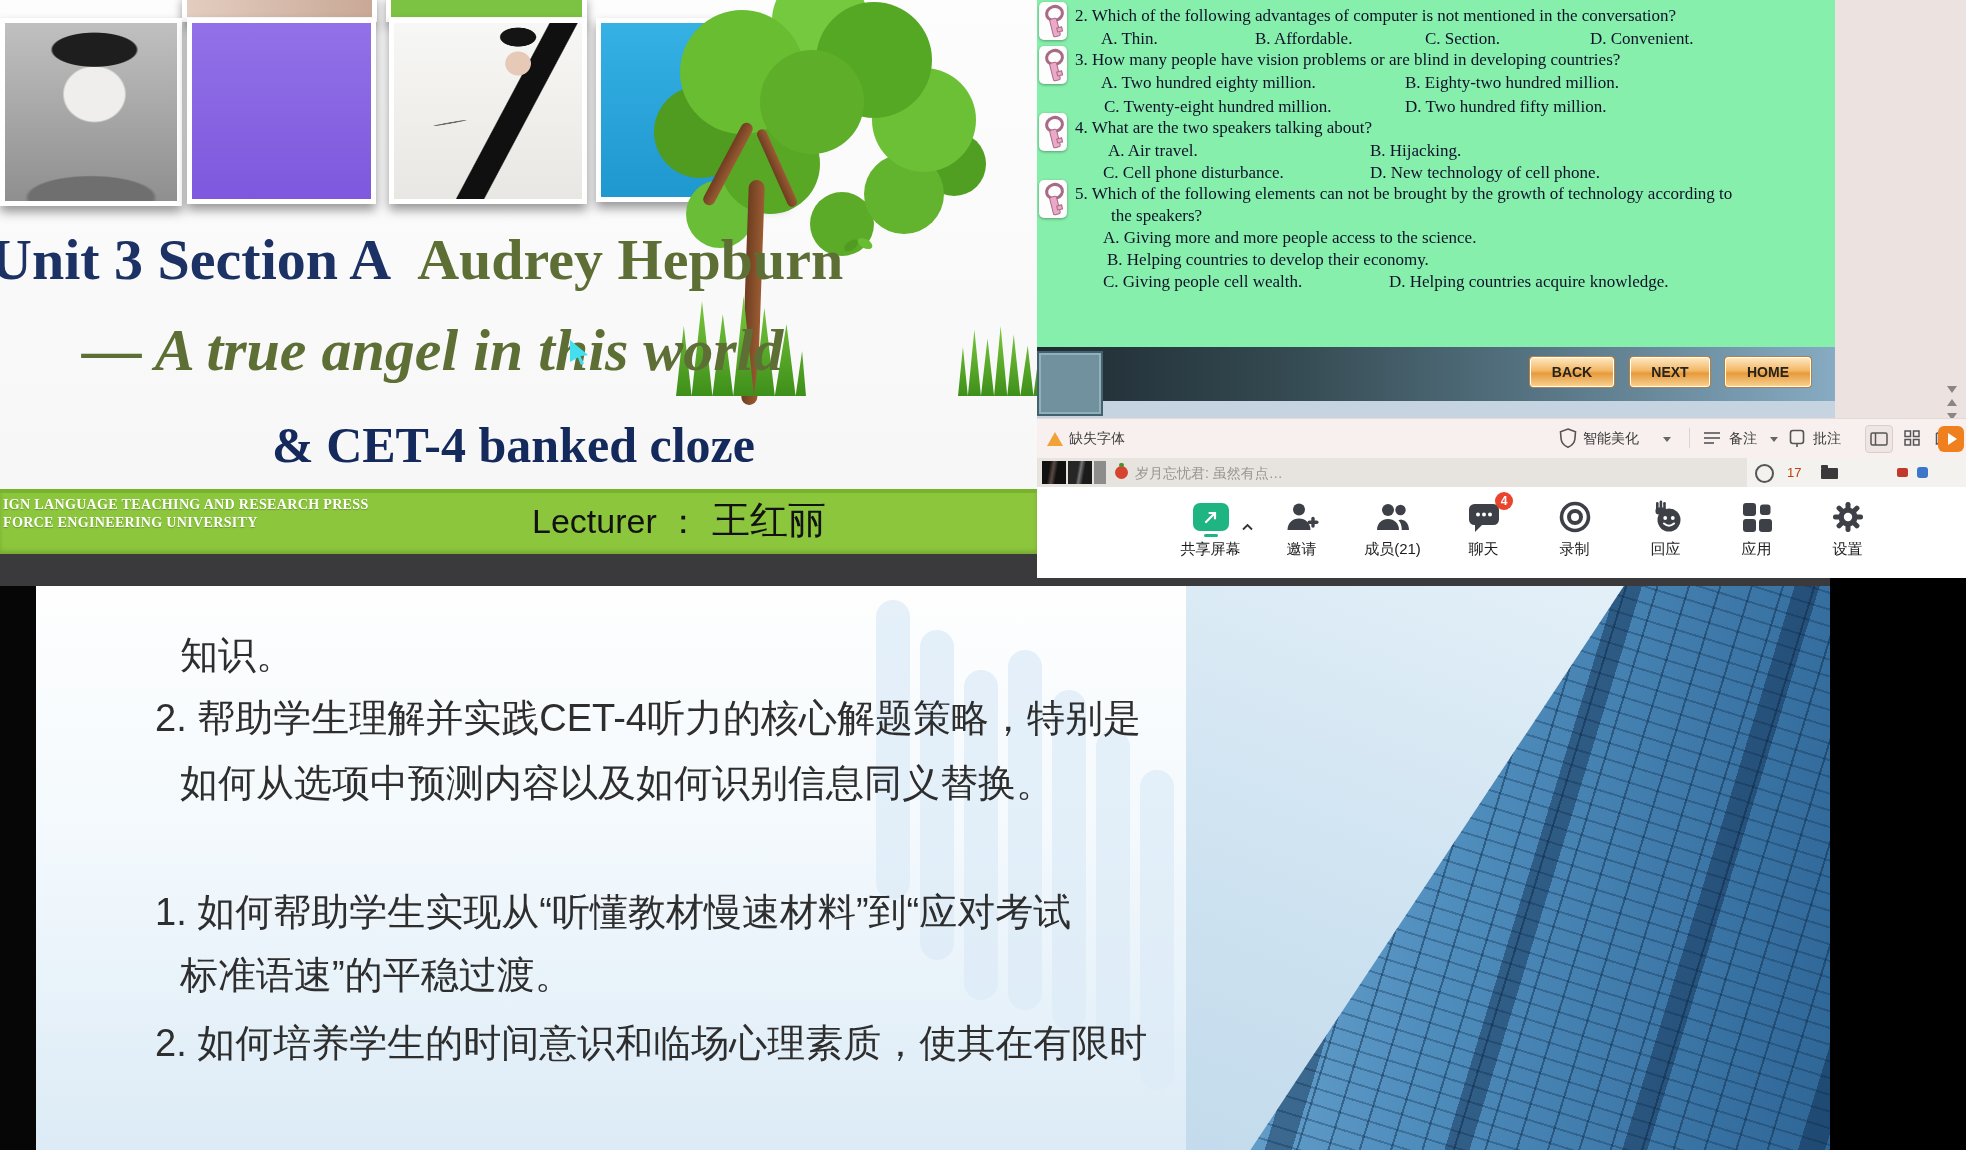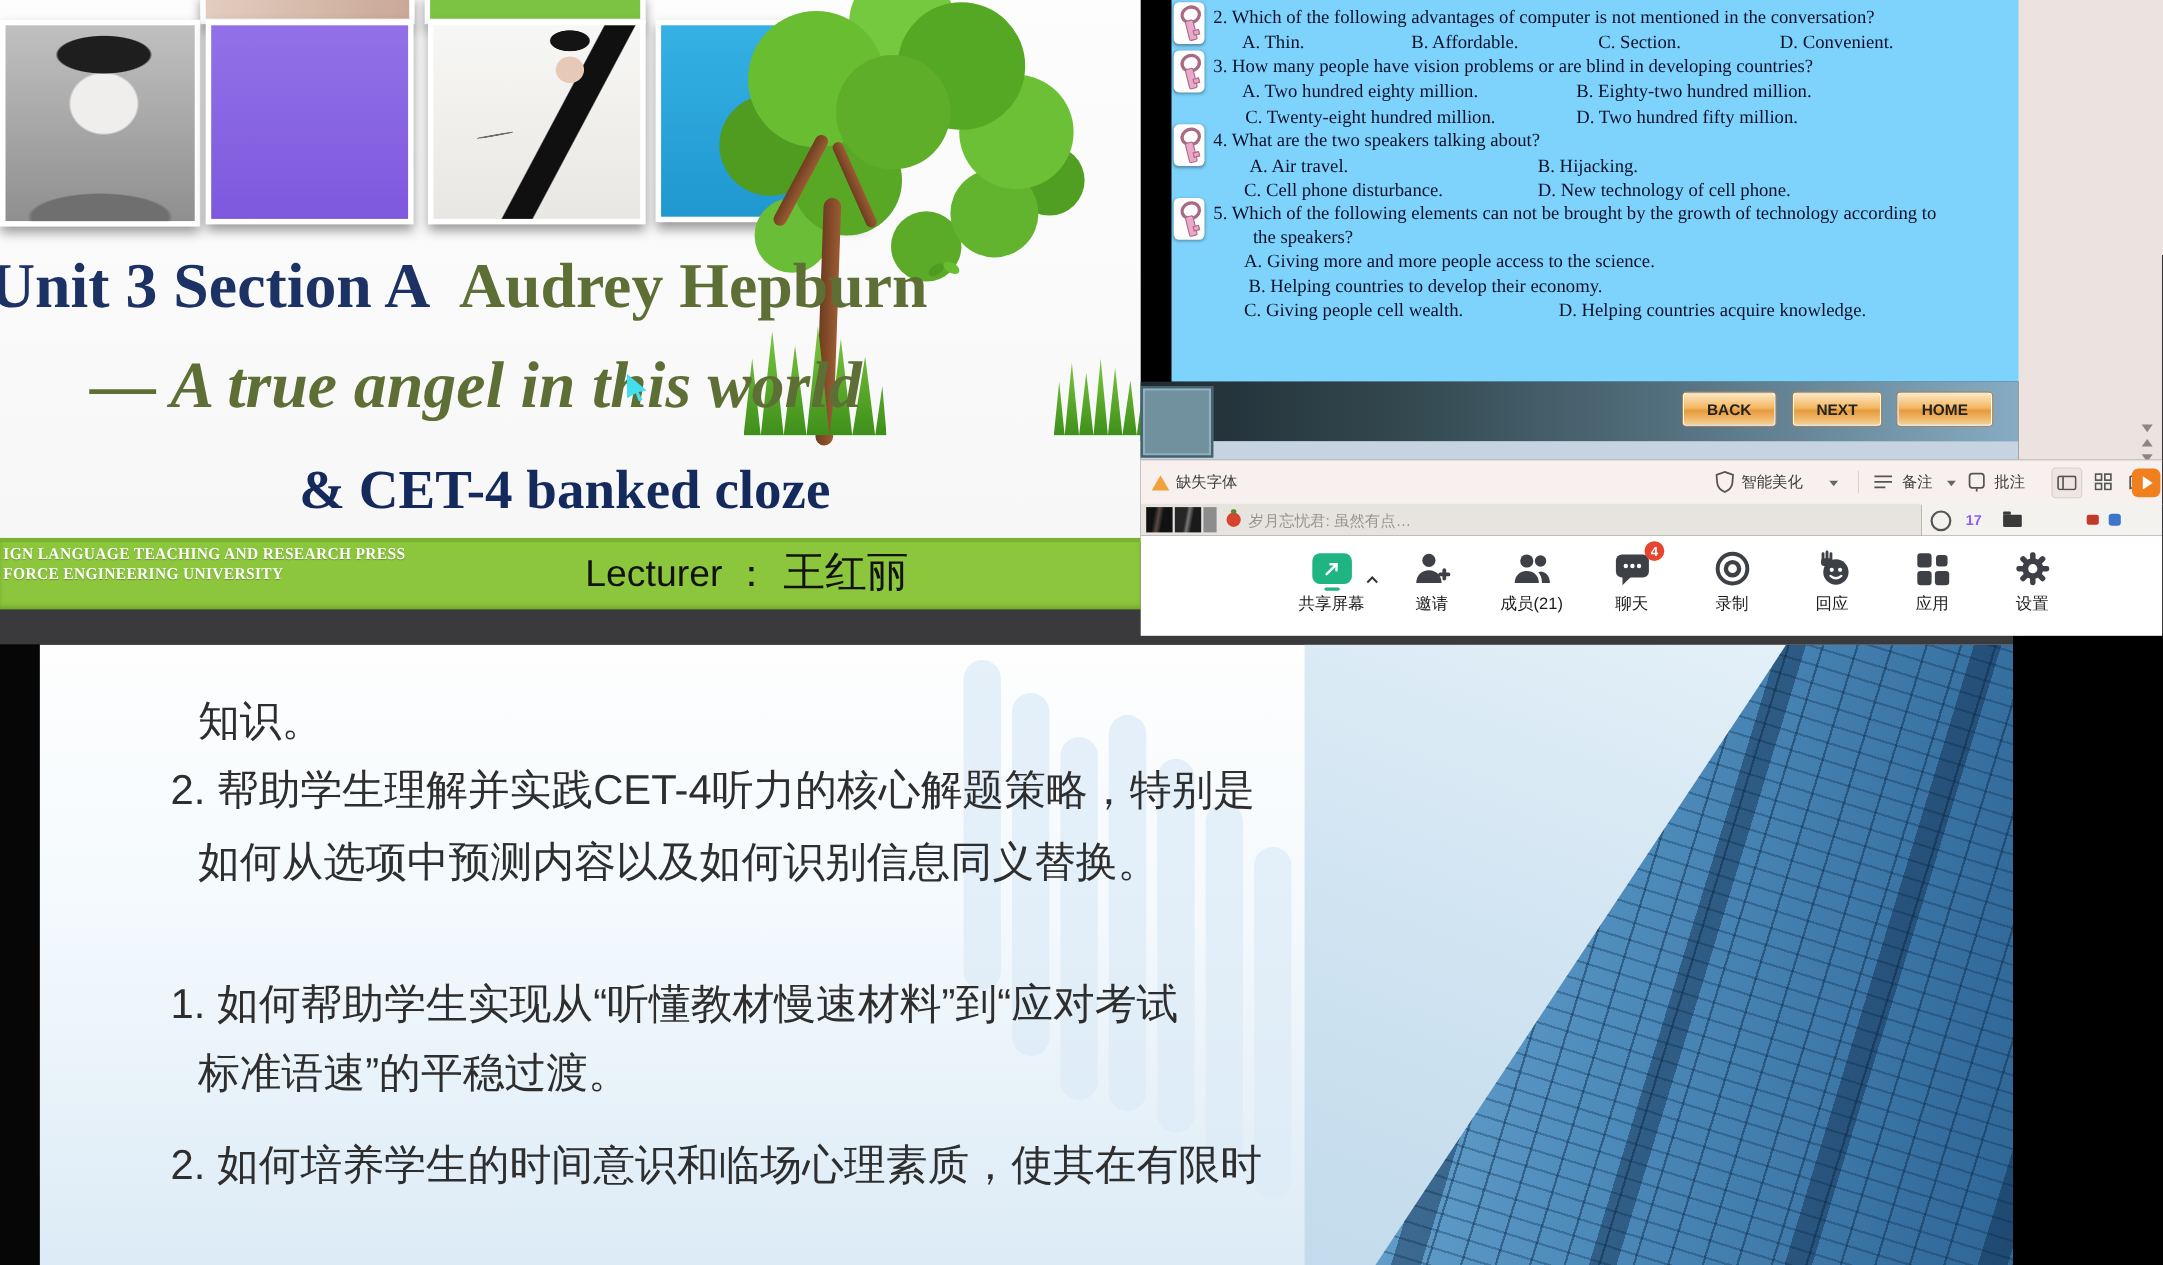--- a/index.html
+++ b/index.html
@@ -58,21 +58,21 @@
   .sprout::before,.sprout::after{content:"";position:absolute;width:16px;height:9px;background:#4f9c20;border-radius:50% 50% 50% 50%;}
   .sprout::before{left:-4px;top:8px;transform:rotate(-35deg);}
   .sprout::after{left:10px;top:6px;transform:rotate(30deg);background:#69bd31;}
   #title2{left:82px;top:316px;font-family:"Liberation Serif",serif;font-style:italic;font-weight:bold;
           font-size:60px;color:#5d6f35;white-space:nowrap;}
   #title3{left:272px;top:416px;font-family:"Liberation Serif",serif;font-weight:bold;font-size:50px;
           color:#14295c;white-space:nowrap;}
 
   
   #quizPanel{left:1037px;top:0;width:798px;height:418px;z-index:3;}
-  #quizBody{position:absolute;left:0;top:0;width:798px;height:347px;background:#7dd3fc;margin-left:28px;}
+  #quizBody{position:absolute;left:0;top:0;width:798px;height:347px;background:#86efac;}
   .q,.opt,.qcont{position:absolute;font-family:"Liberation Serif",serif;font-size:17px;color:#10102a;white-space:nowrap;}
   .key{position:absolute;width:28px;height:38px;background:#fdfdfd;border-radius:5px;box-shadow:0 1px 3px rgba(0,0,0,.35);}
   .key i{position:absolute;left:6px;top:3px;width:13px;height:11px;border:3px solid #a86a84;border-radius:50%;transform:rotate(-18deg);}
   .key b{position:absolute;left:12px;top:16px;width:6px;height:17px;background:#eba8c8;border:1px solid #a86a84;
          transform:rotate(-14deg);border-radius:2px;}
   .key b::after{content:"";position:absolute;right:-4px;bottom:3px;width:4px;height:3px;background:#eba8c8;border:1px solid #a86a84;}
   #ctrlBar{position:absolute;left:0;top:347px;width:798px;height:54px;
     background:linear-gradient(90deg,#1f2b33 0%,#33484f 30%,#53707f 60%,#86abc2 100%);}
   .navBtn{position:absolute;top:10px;height:28px;border:1px solid #fff;border-radius:3px;
     background:linear-gradient(180deg,#fde7c0 0%,#f3b765 45%,#e79a3c 55%,#f6cf8f 100%);
@@ -107,21 +107,21 @@
   #msgStrip{left:1037px;top:458px;width:710px;height:29px;background:#e7e4df;z-index:6;}
   .th{position:absolute;top:3px;width:24px;height:23px;background:#1c1c1c;}
   #th1{left:5px;background:linear-gradient(100deg,#111 30%,#5a4a42 45%,#111 60%);}
   #th2{left:31px;background:linear-gradient(100deg,#262626 40%,#777 50%,#1a1a1a 65%);}
   #th3{left:57px;width:12px;background:#8d8d8d;}
   .tomato{position:absolute;left:78px;top:8px;width:13px;height:13px;border-radius:50%;background:#d6432f;}
   .tomato::after{content:"";position:absolute;left:4px;top:-3px;width:5px;height:4px;background:#4d8f2a;border-radius:2px;}
   #msgText{position:absolute;left:98px;top:7px;font-size:14px;color:#97958f;white-space:nowrap;}
   #msgRight{left:1747px;top:458px;width:219px;height:29px;background:#f4f2ef;z-index:6;}
   .ringIco{position:absolute;left:8px;top:6px;width:15px;height:15px;border:2px solid #555;border-radius:50%;}
-  #cnt17{position:absolute;left:40px;top:7px;font-size:13px;color:#8b5cf6;font-weight:bold;}
+  #cnt17{position:absolute;left:40px;top:7px;font-size:13px;color:#c2410c;font-weight:normal;}
   .folder{position:absolute;left:74px;top:10px;width:17px;height:11px;background:#3a3a3a;border-radius:1px;}
   .folder::before{content:"";position:absolute;left:0;top:-3px;width:7px;height:3px;background:#3a3a3a;border-radius:1px 1px 0 0;}
   .chipR{position:absolute;left:150px;top:10px;width:11px;height:9px;background:#c0392b;border-radius:2px;}
   .chipB{position:absolute;left:170px;top:9px;width:11px;height:11px;background:#3b76c9;border-radius:3px;}
 
   
   #meetBar{left:1037px;top:487px;width:929px;height:91px;background:#fff;z-index:6;display:flex;
            padding-left:128px;box-sizing:border-box;align-items:flex-start;}
   .mi{width:91px;text-align:center;padding-top:10px;position:relative;cursor:default;}
   .mi .ico{height:40px;display:flex;align-items:center;justify-content:center;position:relative;}
@@ -478,17 +478,17 @@
       <div style="left:264px;top:180px;height:320px"></div>
     </div>
     <div id="skyBldg">
       <div id="bldg"></div>
     </div>
     <div class="cn" style="left:144px;top:44px">知识。</div>
     <div class="cn" style="left:119px;top:107px">2. 帮助学生理解并实践CET-4听力的核心解题策略，特别是</div>
     <div class="cn" style="left:144px;top:172px">如何从选项中预测内容以及如何识别信息同义替换。</div>
     <div class="cn" style="left:119px;top:301px">1. 如何帮助学生实现从“听懂教材慢速材料”到“应对考试</div>
     <div class="cn" style="left:144px;top:364px">标准语速”的平稳过渡。</div>
-    <div class="cn" style="left:119px;top:448px">2. 如何培养学生的时间意识和临场心理素质，使其在有限时</div>
+    <div class="cn" style="left:119px;top:432px">2. 如何培养学生的时间意识和临场心理素质，使其在有限时</div>
   </div>
 
   <div id="cursor" class="abs"></div>
 </div>
 
 </body></html>

